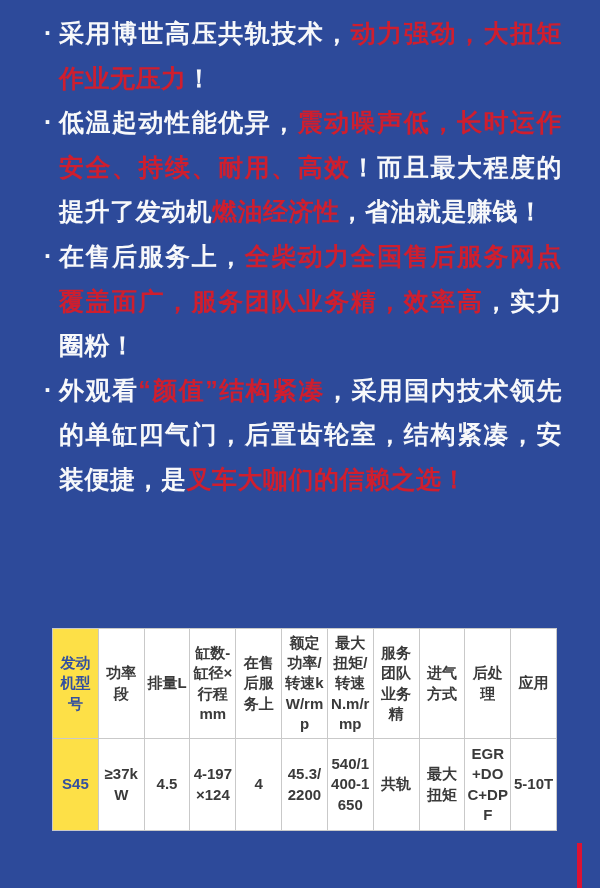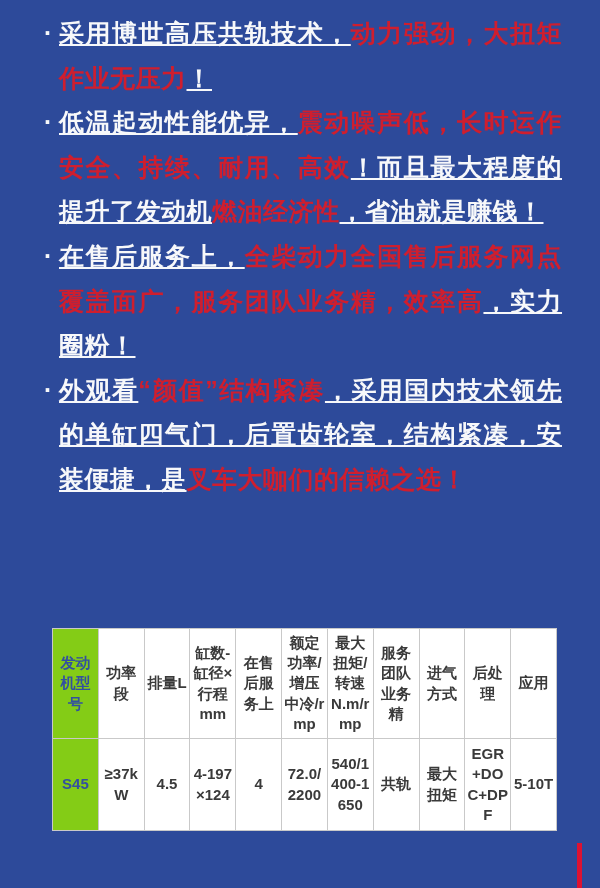--- a/index.html
+++ b/index.html
@@ -35,21 +35,21 @@
     letter-spacing: 0.5px;
     word-break: break-all;
   }
   .bullet-item .dot {
     position: absolute;
     left: 0;
     top: 0;
     font-size: 25px;
     color: #f7f8fa;
   }
-  .seg-white { color: #f7f8fa; text-decoration: underline; }
+  .seg-white { color: #f7f8fa; }
   .seg-red   { color: #cf1e2e; }
   
   .spec-table {
     position: absolute;
     left: 52px;
     top: 628px;
     width: 505px;
     border-collapse: collapse;
     table-layout: fixed;
     background: #ffffff;
@@ -63,21 +63,21 @@
     font-size: 15px;
     font-weight: bold;
     text-align: center;
     vertical-align: middle;
     padding: 2px 2px;
     line-height: 1.35;
     word-break: break-all;
     overflow: hidden;
   }
   .spec-table .redcell {
-    background: #84cc16;
+    background: #fde047;
     color: #33509f;
   }
   
   .accent-bar {
     position: absolute;
     left: 577px;
     top: 843px;
     width: 5px;
     height: 45px;
     background: #dc1232;
@@ -109,36 +109,36 @@
   </div>
 
   <table class="spec-table">
     <thead>
       <tr class="header-row">
         <th class="redcell">发动机型号</th>
         <th>功率段</th>
         <th>排量L</th>
         <th>缸数-缸径×行程mm</th>
         <th>在售后服务上</th>
-        <th>额定功率/增压中冷/rmp</th>
+        <th>额定功率/转速kW/rmp</th>
         <th>最大扭矩/转速N.m/rmp</th>
         <th>服务团队业务精</th>
         <th>进气方式</th>
         <th>后处理</th>
         <th>应用</th>
       </tr>
     </thead>
     <tbody>
       <tr class="data-row">
         <td class="redcell">S45</td>
         <td>≥37kW</td>
         <td>4.5</td>
         <td>4-197×124</td>
         <td>4</td>
-        <td>72.0/2200</td>
+        <td>45.3/2200</td>
         <td>540/1400-1650</td>
         <td>共轨</td>
         <td>最大扭矩</td>
         <td>EGR+DOC+DPF</td>
         <td>5-10T</td>
       </tr>
     </tbody>
   </table>
 
   <div class="accent-bar"></div>

